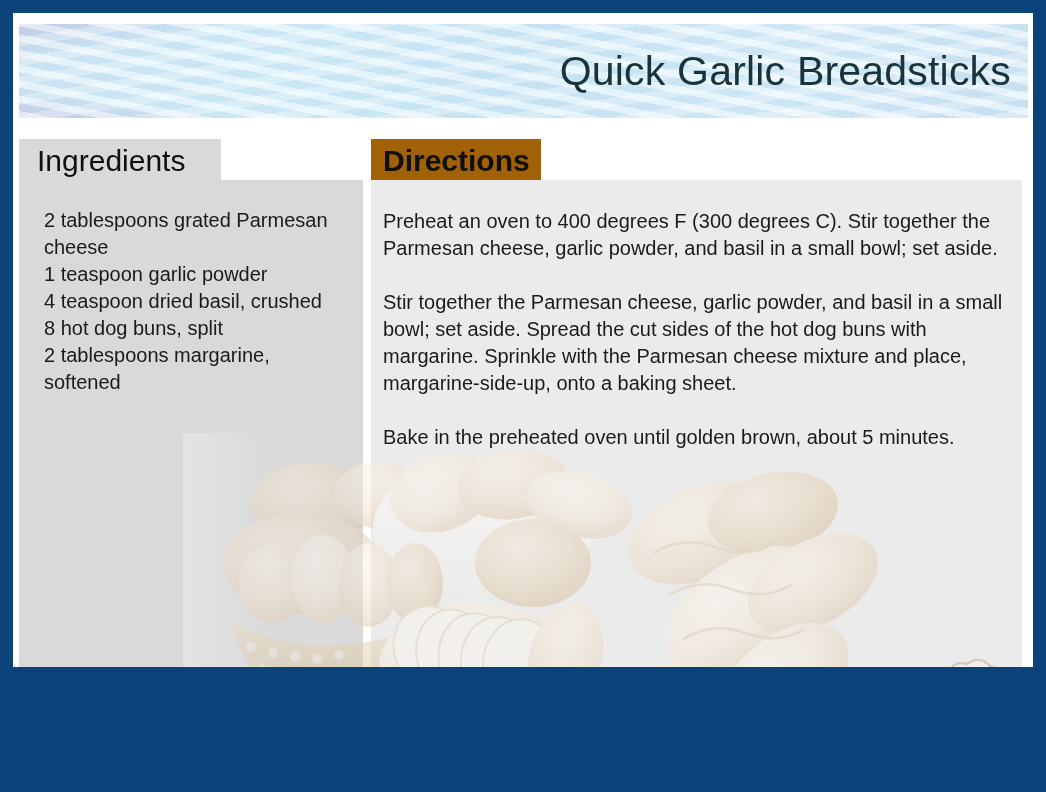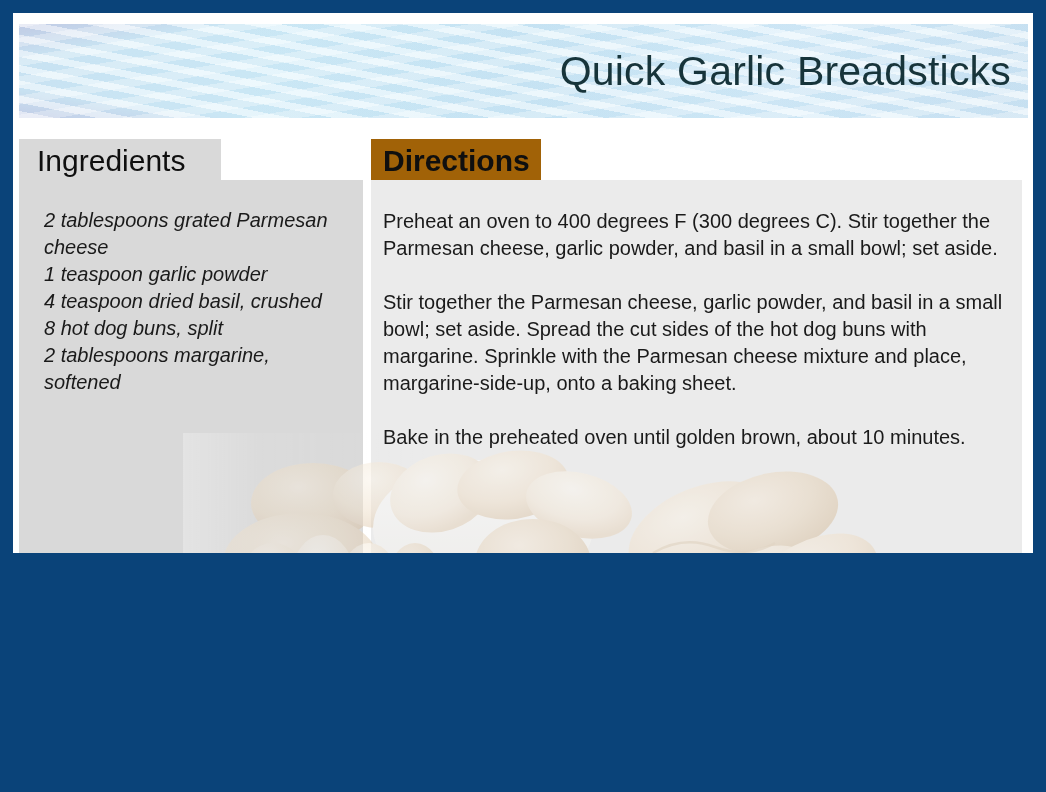--- a/index.html
+++ b/index.html
@@ -20,21 +20,21 @@
     overflow: hidden;
     box-sizing: border-box;
   }
 
   
   .inner-field {
     position: absolute;
     left: 13px;
     top: 13px;
     width: 1020px;
-    height: 540px;
+    height: 654px;
     background: #ffffff;
     overflow: hidden;
   }
 
   
   .header-banner {
     position: absolute;
     left: 6px;
     top: 11px;
     width: 1009px;
@@ -78,21 +78,20 @@
   }
 
   
   .col-ingredients {
     position: absolute;
     left: 6px;
     top: 167px;
     width: 344px;
     height: 598px;
     background: #d9d9d9;
-    font-style: italic;
   }
   .col-directions {
     position: absolute;
     left: 358px;
     top: 167px;
     width: 651px;
     height: 598px;
     background: #ebebeb;
   }
 
@@ -190,21 +189,21 @@
       </div>
     </div>
 
     <div class="tab-directions">
       <span class="tab-label">Directions</span>
     </div>
     <div class="col-directions">
       <div class="directions-body">
         <p>Preheat an oven to 400 degrees F (300 degrees C). Stir together the Parmesan cheese, garlic powder, and basil in a small bowl; set aside.</p>
         <p>Stir together the Parmesan cheese, garlic powder, and basil in a small bowl; set aside. Spread the cut sides of the hot dog buns with margarine. Sprinkle with the Parmesan cheese mixture and place, margarine-side-up, onto a baking sheet.</p>
-        <p>Bake in the preheated oven until golden brown, about 10 minutes.</p>
+        <p>Bake in the preheated oven until golden brown, about 5 minutes.</p>
       </div>
     </div>
 
     <div class="bread-photo">
       <svg width="700" height="360" viewBox="0 0 700 360" xmlns="http://www.w3.org/2000/svg">
         <defs>
           <radialGradient id="roll1" cx="38%" cy="30%" r="72%">
             <stop offset="0%" stop-color="#f6ead9"></stop>
             <stop offset="60%" stop-color="#e8d5ba"></stop>
             <stop offset="100%" stop-color="#d8bf9e"></stop>

